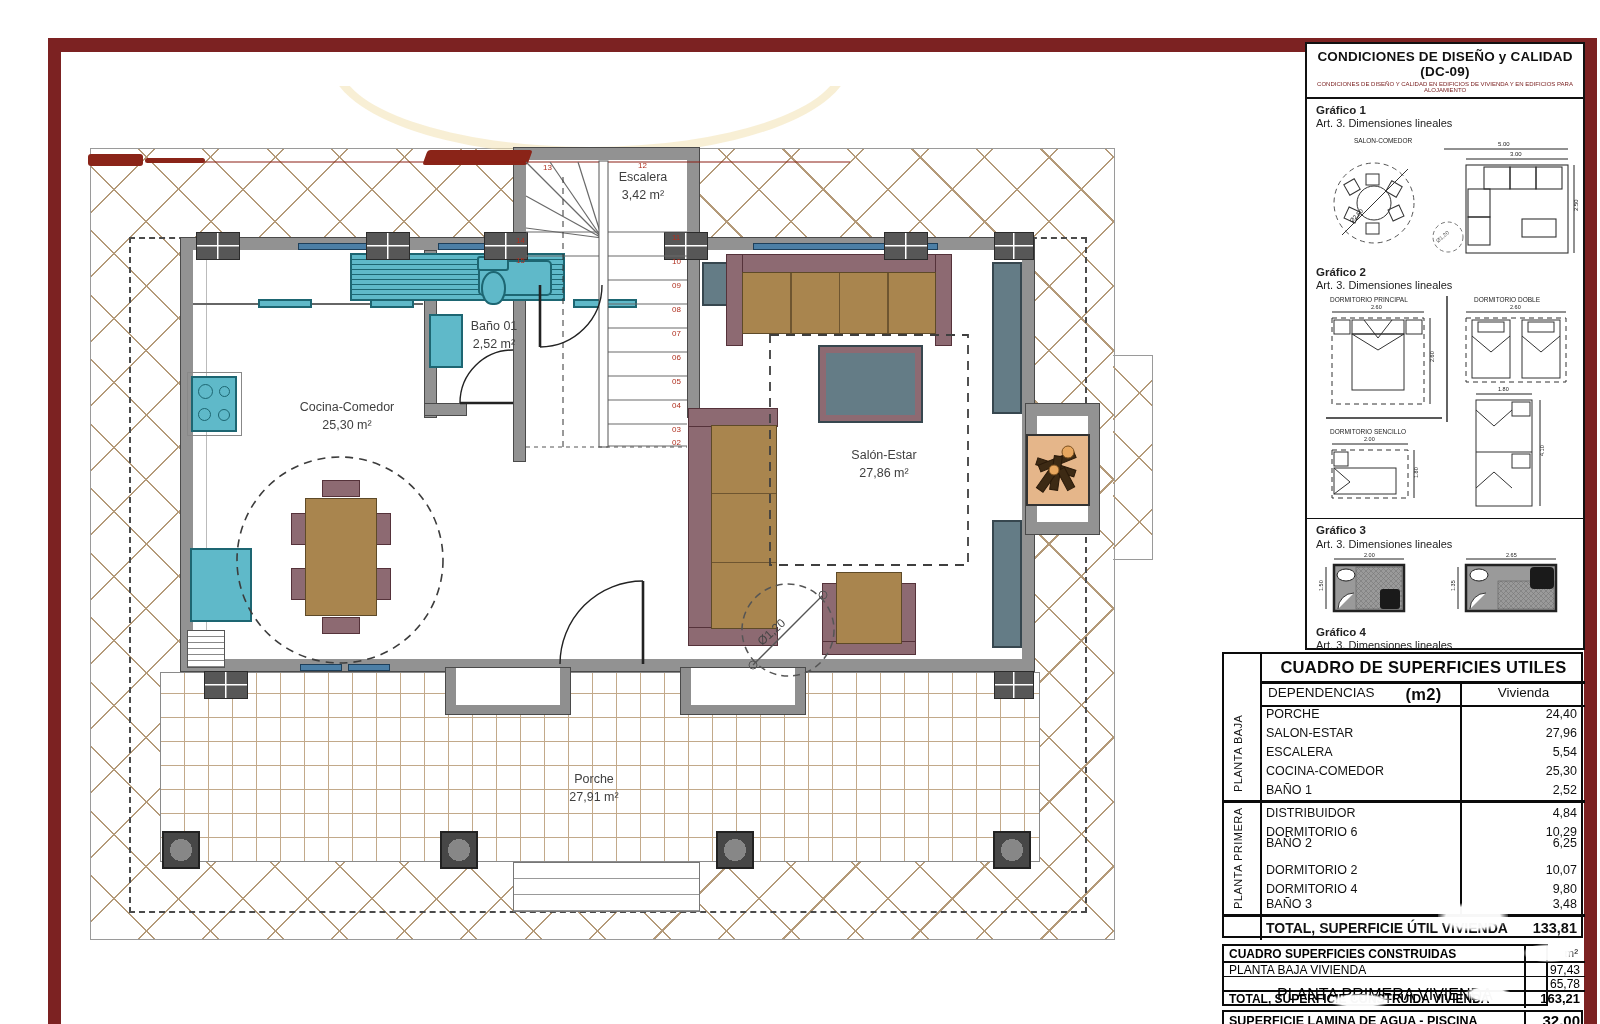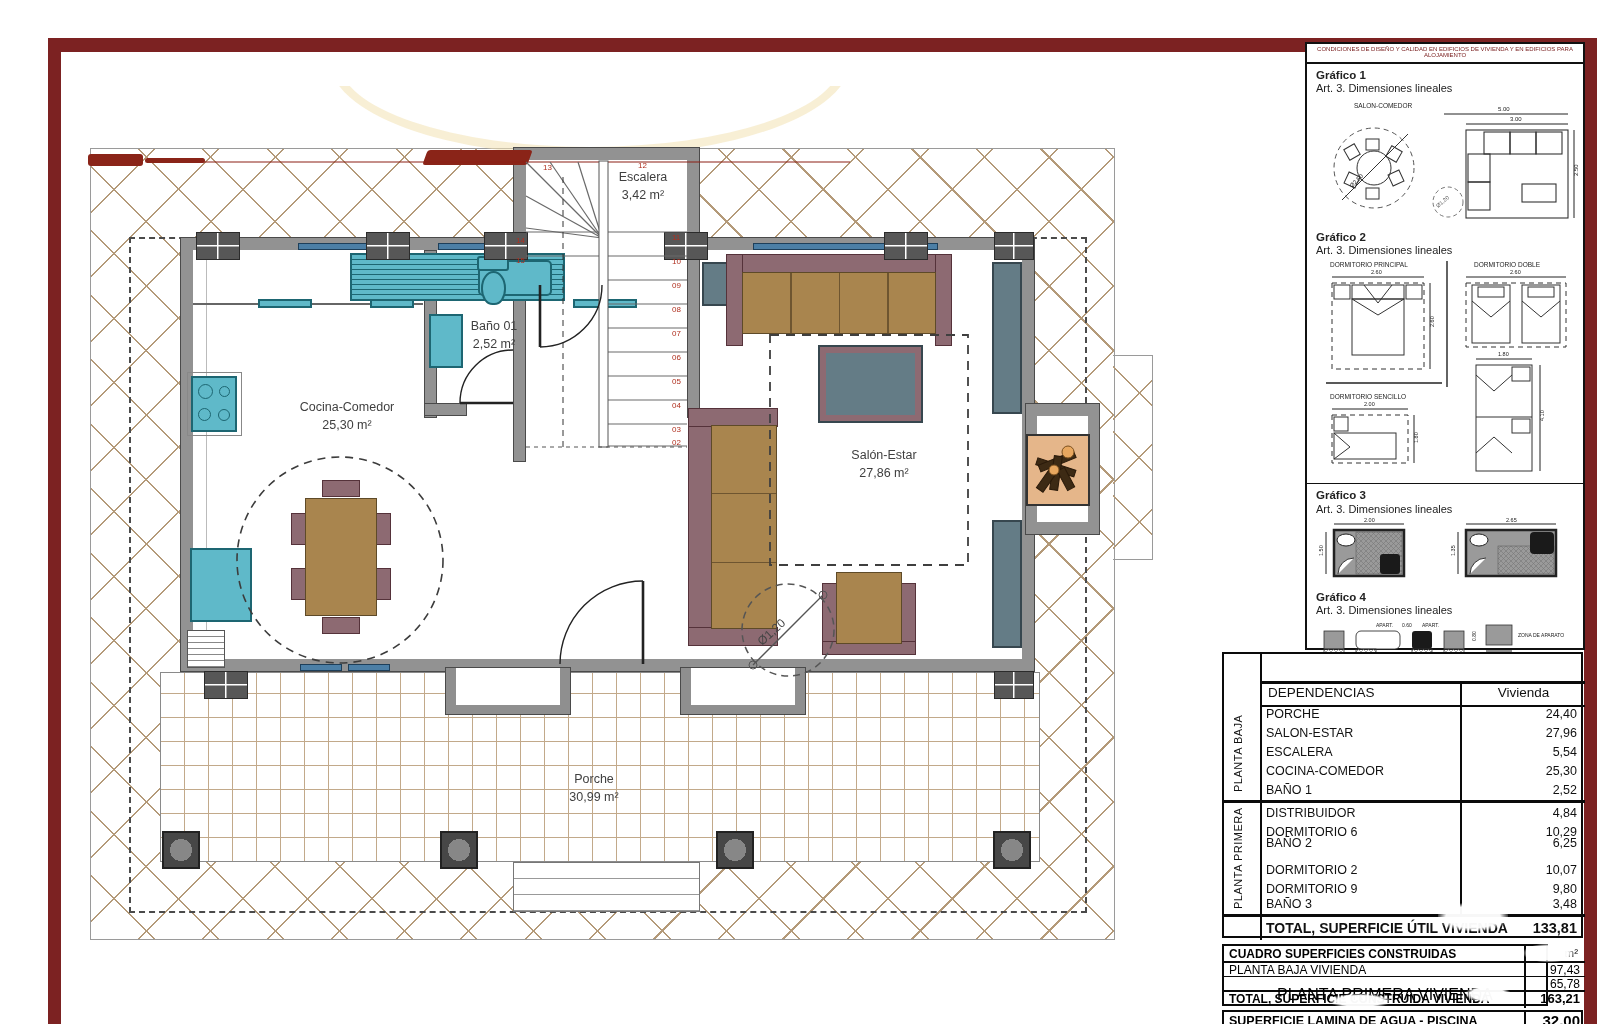--- a/index.html
+++ b/index.html
@@ -260,24 +260,25 @@
   <div class="abs rlabel" style="left:347px;top:417px;">
     <span>Cocina-Comedor</span>
     <span>25,30 m²</span>
   </div>
   <div class="abs rlabel" style="left:884px;top:465px;">
     <span>Salón-Estar</span>
     <span>27,86 m²</span>
   </div>
   <div class="abs rlabel" style="left:594px;top:789px;">
     <span>Porche</span>
-    <span>30,99 m²</span>
+    <span>27,91 m²</span>
   </div>
 
   <div class="abs" id="panel" style="left:1305px;top:42px;width:280px;height:608px;">
+    <div class="ptitle">CONDICIONES DE DISEÑO y CALIDAD (DC-09)</div>
     <div class="psub">CONDICIONES DE DISEÑO Y CALIDAD EN EDIFICIOS DE VIVIENDA Y EN EDIFICIOS PARA ALOJAMIENTO</div>
 
     <div class="gsec">
       <div class="ghead">Gráfico 1</div>
       <div class="gart">Art. 3. Dimensiones lineales</div>
       <svg width="266" height="126" viewBox="0 0 266 126">
         <text x="38" y="12" font-size="6.5" fill="#222">SALON-COMEDOR</text>
         <circle cx="58" cy="72" r="40" fill="none" stroke="#555" stroke-width="1" stroke-dasharray="5 4"></circle>
         <circle cx="58" cy="72" r="17" fill="none" stroke="#333" stroke-width="1"></circle>
         <g fill="none" stroke="#333" stroke-width="1">
@@ -445,20 +446,21 @@
     </div>
   </div>
 
   <div class="abs tbl" style="left:1222px;top:652px;width:361px;height:286px;">
     <div class="abs tline" style="left:36px;top:0;width:2px;height:286px;"></div>
     <div class="abs tline" style="left:38px;top:27px;width:323px;height:2.5px;"></div>
     <div class="abs tline" style="left:38px;top:51px;width:323px;height:1.5px;"></div>
     <div class="abs tline" style="left:236px;top:27px;width:1.5px;height:233px;"></div>
     <div class="abs tline" style="left:0;top:146px;width:361px;height:2.5px;"></div>
     <div class="abs tline" style="left:0;top:260px;width:361px;height:2.5px;"></div>
+    <div class="abs t-title" style="left:38px;top:0;width:323px;">CUADRO DE SUPERFICIES UTILES (m2)</div>
     <div class="abs t-head" style="left:44px;top:27px;">DEPENDENCIAS</div>
     <div class="abs t-head" style="left:238px;top:27px;width:123px;text-align:center;">Vivienda</div>
     <div class="abs rot" style="left:8px;top:53px;height:92px;">PLANTA BAJA</div>
     <div class="abs rot" style="left:8px;top:150px;height:108px;">PLANTA PRIMERA</div>
     <div class="abs t-row" style="left:36px;top:51px;width:325px;">
         <span class="t-name">PORCHE</span>
         <span class="t-val">24,40</span>
       </div>
     <div class="abs t-row" style="left:36px;top:70px;width:325px;">
         <span class="t-name">SALON-ESTAR</span>
@@ -486,21 +488,21 @@
       </div>
     <div class="abs t-row" style="left:36px;top:180px;width:325px;">
         <span class="t-name">BAÑO 2</span>
         <span class="t-val">6,25</span>
       </div>
     <div class="abs t-row" style="left:36px;top:207px;width:325px;">
         <span class="t-name">DORMITORIO 2</span>
         <span class="t-val">10,07</span>
       </div>
     <div class="abs t-row" style="left:36px;top:226px;width:325px;">
-        <span class="t-name">DORMITORIO 9</span>
+        <span class="t-name">DORMITORIO 4</span>
         <span class="t-val">9,80</span>
       </div>
     <div class="abs t-row" style="left:36px;top:241px;width:325px;">
         <span class="t-name">BAÑO 3</span>
         <span class="t-val">3,48</span>
       </div>
     <div class="abs t-row" style="left:36px;top:263px;width:325px;height:23px;line-height:23px;font-weight:bold;font-size:14px;">
       <span class="t-name">TOTAL, SUPERFICIE ÚTIL VIVIENDA</span>
       <span class="t-val" style="font-size:14.5px;">133,81</span>
     </div>

